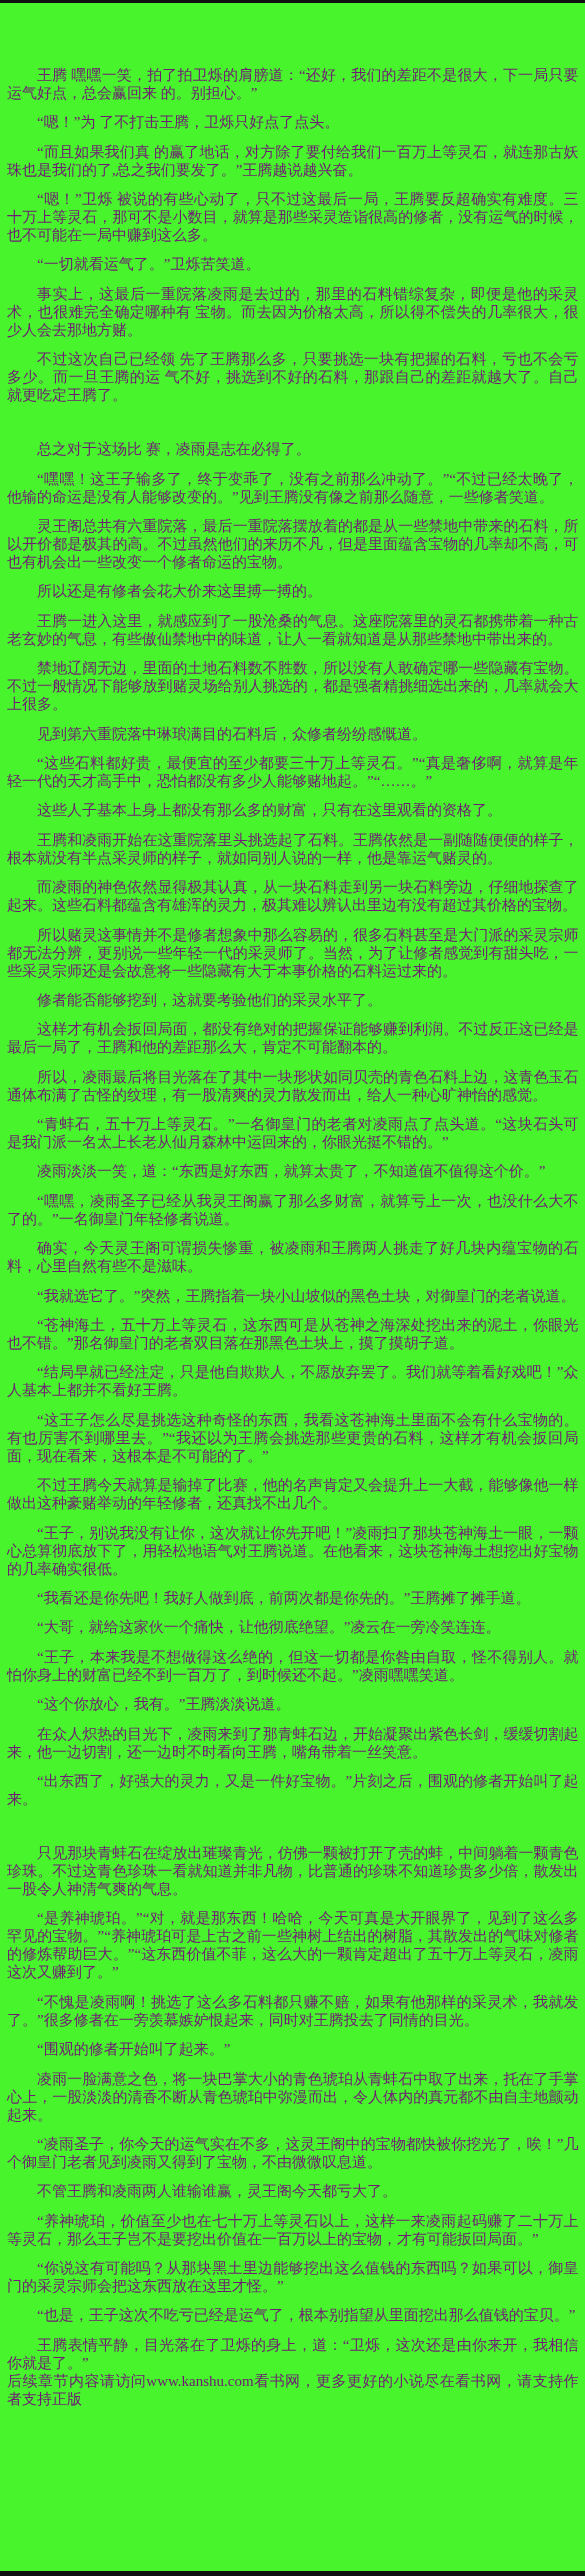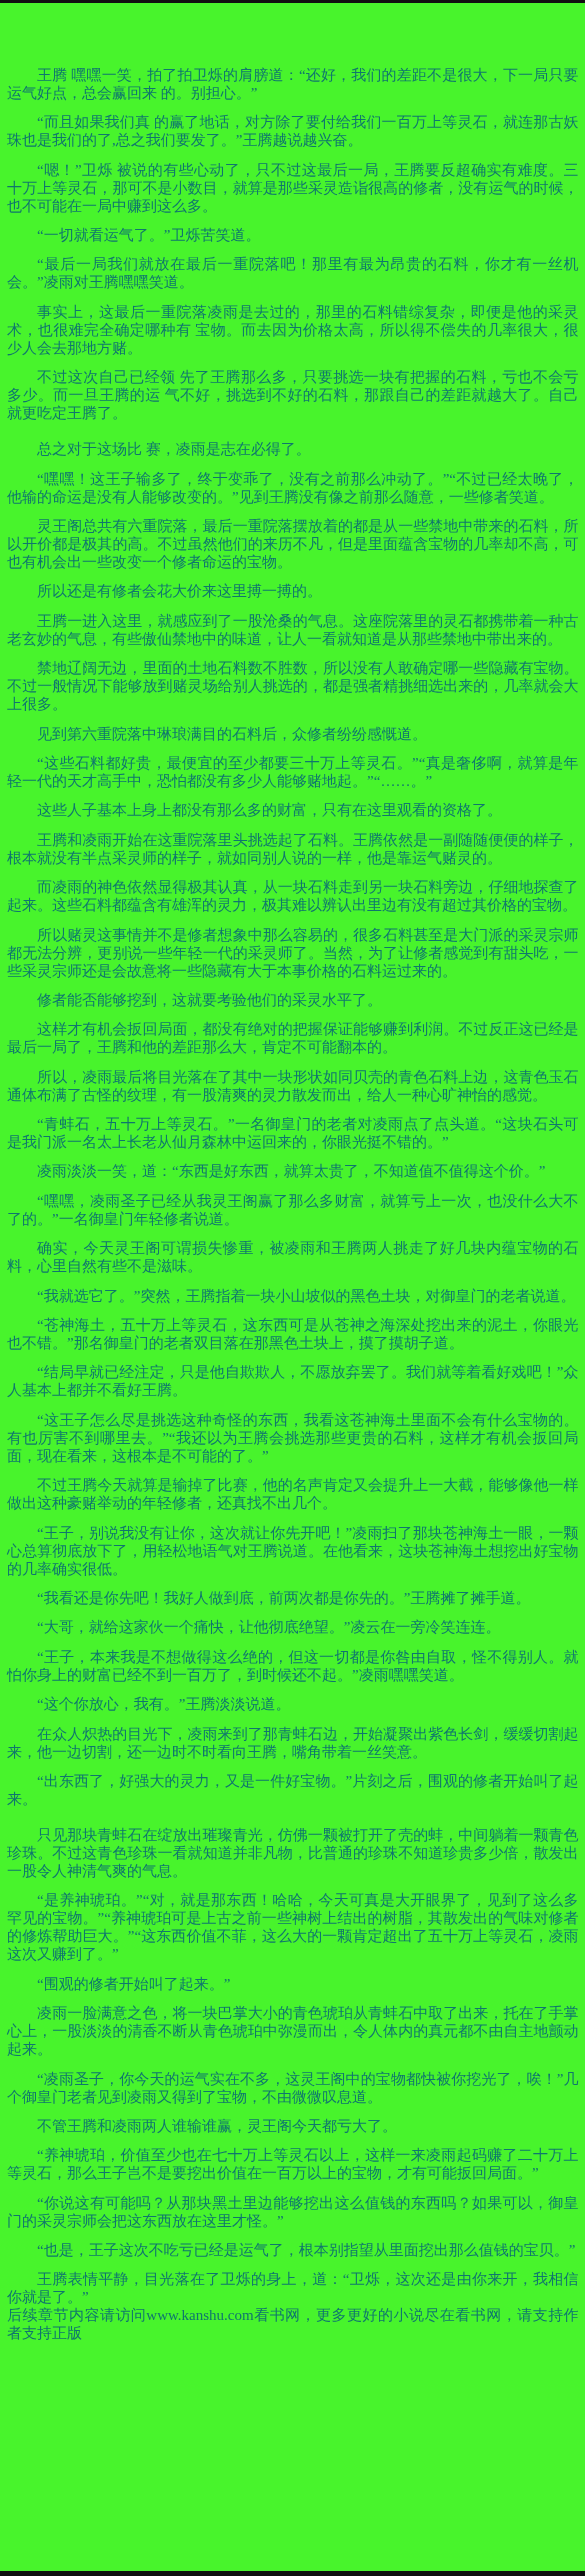--- a/index.html
+++ b/index.html
@@ -32,38 +32,38 @@
     line-height: 18px;
     color: #000000;
     text-align: justify;
     letter-spacing: 0px;
   }
   p.para {
     margin: 0 0 11.4px 0;
     text-indent: 2em;
   }
   p.para.extra-gap {
-    margin-top: 18px;
+    margin-top: 36px;
   }
   p.footer-line {
     margin: -11.4px 0 16px 0;
     text-indent: 0;
   }
 </style>
 </head>
 <body>
 
 <div class="page" style="background: rgb(72, 244, 44);">
   <div class="border-strip top" style="background: rgb(16, 16, 16);"></div>
-  <div class="content" style="color: #0f766e;">
+  <div class="content" style="color: #701a75;">
       <p class="para">王腾 嘿嘿一笑，拍了拍卫烁的肩膀道：“还好，我们的差距不是很大，下一局只要运气好点，总会赢回来 的。别担心。”</p>
+      <p class="para">“嗯！”为 了不打击王腾，卫烁只好点了点头。</p>
       <p class="para">“而且如果我们真 的赢了地话，对方除了要付给我们一百万上等灵石，就连那古妖珠也是我们的了,总之我们要发了。”王腾越说越兴奋。</p>
       <p class="para">“嗯！”卫烁 被说的有些心动了，只不过这最后一局，王腾要反超确实有难度。三十万上等灵石，那可不是小数目，就算是那些采灵造诣很高的修者，没有运气的时候，也不可能在一局中赚到这么多。</p>
       <p class="para">“一切就看运气了。”卫烁苦笑道。</p>
-      <p class="para">“最后一局我们就放在最后一重院落吧！那里有最为昂贵的石料，你才有一丝机会。”凌雨对王腾嘿嘿笑道。</p>
       <p class="para">事实上，这最后一重院落凌雨是去过的，那里的石料错综复杂，即便是他的采灵术，也很难完全确定哪种有 宝物。而去因为价格太高，所以得不偿失的几率很大，很少人会去那地方赌。</p>
       <p class="para">不过这次自己已经领 先了王腾那么多，只要挑选一块有把握的石料，亏也不会亏多少。而一旦王腾的运 气不好，挑选到不好的石料，那跟自己的差距就越大了。自己就更吃定王腾了。</p>
       <p class="para extra-gap">总之对于这场比 赛，凌雨是志在必得了。</p>
       <p class="para">“嘿嘿！这王子输多了，终于变乖了，没有之前那么冲动了。”“不过已经太晚了，他输的命运是没有人能够改变的。”见到王腾没有像之前那么随意，一些修者笑道。</p>
       <p class="para">灵王阁总共有六重院落，最后一重院落摆放着的都是从一些禁地中带来的石料，所以开价都是极其的高。不过虽然他们的来历不凡，但是里面蕴含宝物的几率却不高，可也有机会出一些改变一个修者命运的宝物。</p>
       <p class="para">所以还是有修者会花大价来这里搏一搏的。</p>
       <p class="para">王腾一进入这里，就感应到了一股沧桑的气息。这座院落里的灵石都携带着一种古老玄妙的气息，有些傲仙禁地中的味道，让人一看就知道是从那些禁地中带出来的。</p>
       <p class="para">禁地辽阔无边，里面的土地石料数不胜数，所以没有人敢确定哪一些隐藏有宝物。不过一般情况下能够放到赌灵场给别人挑选的，都是强者精挑细选出来的，几率就会大上很多。</p>
       <p class="para">见到第六重院落中琳琅满目的石料后，众修者纷纷感慨道。</p>
       <p class="para">“这些石料都好贵，最便宜的至少都要三十万上等灵石。”“真是奢侈啊，就算是年轻一代的天才高手中，恐怕都没有多少人能够赌地起。”“……。”</p>
@@ -85,20 +85,21 @@
       <p class="para">不过王腾今天就算是输掉了比赛，他的名声肯定又会提升上一大截，能够像他一样做出这种豪赌举动的年轻修者，还真找不出几个。</p>
       <p class="para">“王子，别说我没有让你，这次就让你先开吧！”凌雨扫了那块苍神海土一眼，一颗心总算彻底放下了，用轻松地语气对王腾说道。在他看来，这块苍神海土想挖出好宝物的几率确实很低。</p>
       <p class="para">“我看还是你先吧！我好人做到底，前两次都是你先的。”王腾摊了摊手道。</p>
       <p class="para">“大哥，就给这家伙一个痛快，让他彻底绝望。”凌云在一旁冷笑连连。</p>
       <p class="para">“王子，本来我是不想做得这么绝的，但这一切都是你咎由自取，怪不得别人。就怕你身上的财富已经不到一百万了，到时候还不起。”凌雨嘿嘿笑道。</p>
       <p class="para">“这个你放心，我有。”王腾淡淡说道。</p>
       <p class="para">在众人炽热的目光下，凌雨来到了那青蚌石边，开始凝聚出紫色长剑，缓缓切割起来，他一边切割，还一边时不时看向王腾，嘴角带着一丝笑意。</p>
       <p class="para">“出东西了，好强大的灵力，又是一件好宝物。”片刻之后，围观的修者开始叫了起来。</p>
       <p class="para extra-gap">只见那块青蚌石在绽放出璀璨青光，仿佛一颗被打开了壳的蚌，中间躺着一颗青色珍珠。不过这青色珍珠一看就知道并非凡物，比普通的珍珠不知道珍贵多少倍，散发出一股令人神清气爽的气息。</p>
       <p class="para">“是养神琥珀。”“对，就是那东西！哈哈，今天可真是大开眼界了，见到了这么多罕见的宝物。”“养神琥珀可是上古之前一些神树上结出的树脂，其散发出的气味对修者的修炼帮助巨大。”“这东西价值不菲，这么大的一颗肯定超出了五十万上等灵石，凌雨这次又赚到了。”</p>
+      <p class="para">“不愧是凌雨啊！挑选了这么多石料都只赚不赔，如果有他那样的采灵术，我就发了。”很多修者在一旁羡慕嫉妒恨起来，同时对王腾投去了同情的目光。</p>
       <p class="para">“围观的修者开始叫了起来。”</p>
       <p class="para">凌雨一脸满意之色，将一块巴掌大小的青色琥珀从青蚌石中取了出来，托在了手掌心上，一股淡淡的清香不断从青色琥珀中弥漫而出，令人体内的真元都不由自主地颤动起来。</p>
       <p class="para">“凌雨圣子，你今天的运气实在不多，这灵王阁中的宝物都快被你挖光了，唉！”几个御皇门老者见到凌雨又得到了宝物，不由微微叹息道。</p>
       <p class="para">不管王腾和凌雨两人谁输谁赢，灵王阁今天都亏大了。</p>
       <p class="para">“养神琥珀，价值至少也在七十万上等灵石以上，这样一来凌雨起码赚了二十万上等灵石，那么王子岂不是要挖出价值在一百万以上的宝物，才有可能扳回局面。”</p>
       <p class="para">“你说这有可能吗？从那块黑土里边能够挖出这么值钱的东西吗？如果可以，御皇门的采灵宗师会把这东西放在这里才怪。”</p>
       <p class="para">“也是，王子这次不吃亏已经是运气了，根本别指望从里面挖出那么值钱的宝贝。”</p>
       <p class="para">王腾表情平静，目光落在了卫烁的身上，道：“卫烁，这次还是由你来开，我相信你就是了。”</p>
       <p class="footer-line">后续章节内容请访问www.kanshu.com看书网，更多更好的小说尽在看书网，请支持作者支持正版</p>
     </div>

